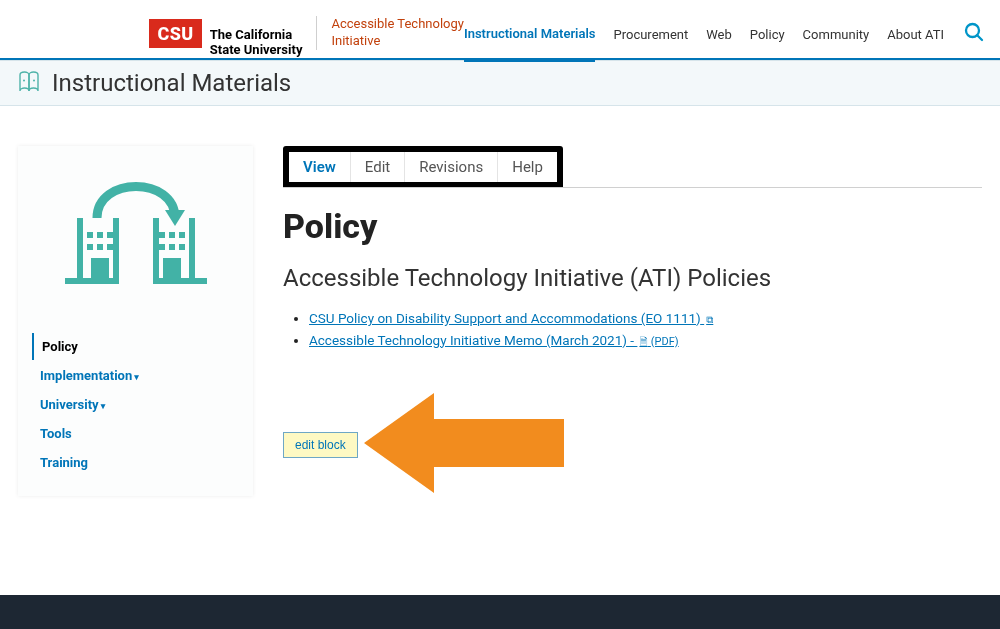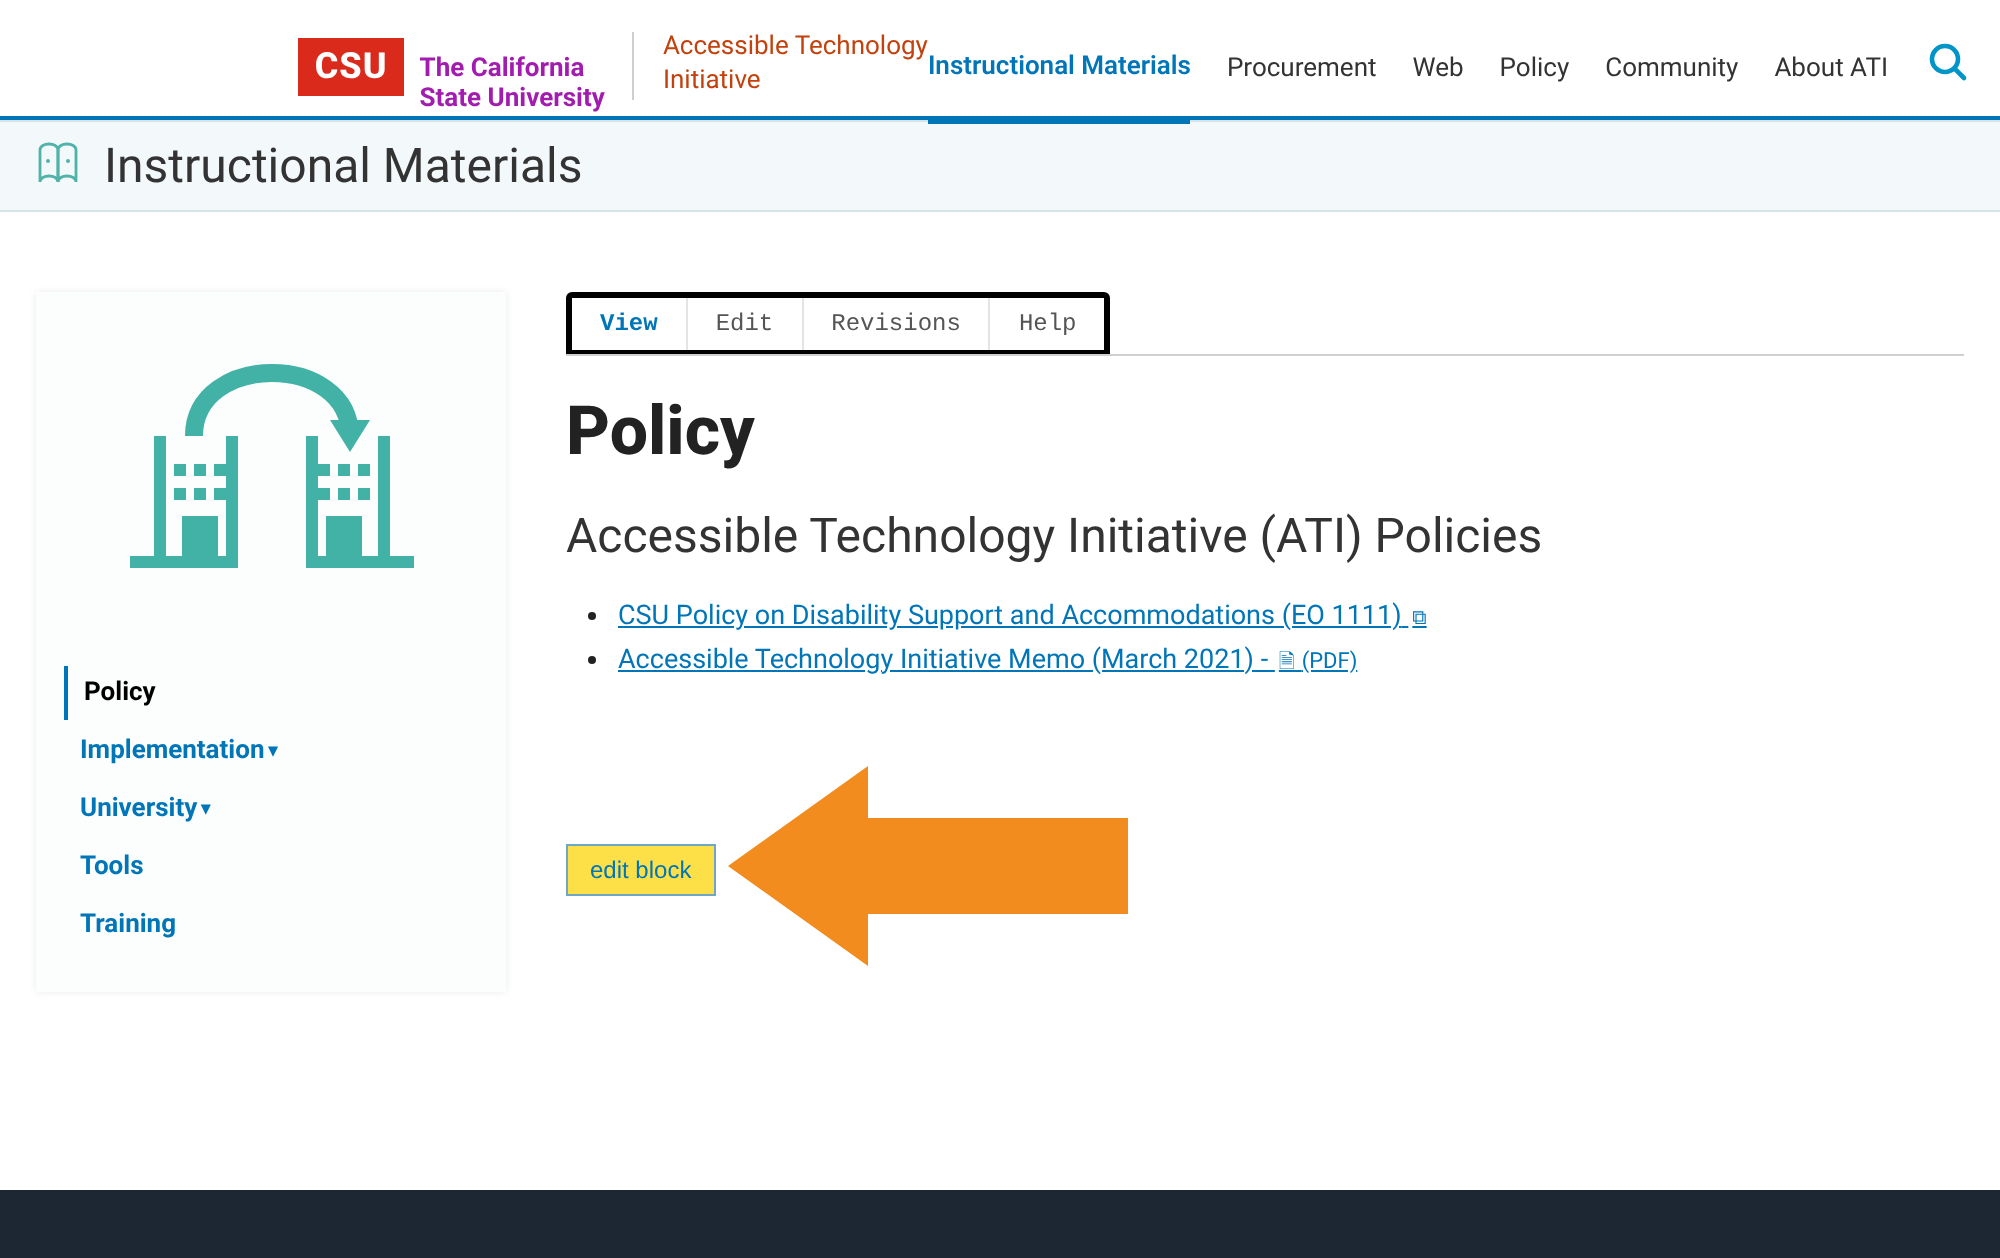--- a/index.html
+++ b/index.html
@@ -3,21 +3,21 @@
 <meta charset="utf-8">
 <style>
   * { box-sizing: border-box; margin: 0; padding: 0; }
   body { font-family: -apple-system, BlinkMacSystemFont, "Segoe UI", Roboto, Helvetica, Arial, sans-serif; color: #222; background: #fff; }
   
   
   .header { display: flex; align-items: center; justify-content: flex-end; padding: 8px 14px 0 14px; height: 60px; border-bottom: 2px solid #0075b8; }
   .header-left { display: flex; align-items: center; gap: 14px; }
   .logo-wrap { display: flex; align-items: center; gap: 8px; }
   .csu-badge { background: #d92a1c; color: #fff; font-weight: 800; font-size: 18px; padding: 4px 8px; letter-spacing: 0.5px; }
-  .csu-label { font-size: 13px; line-height: 1.15; font-weight: 700; color: #a21caf; margin-top: 20px; }
+  .csu-label { font-size: 13px; line-height: 1.15; font-weight: 700; color: #000000; margin-top: 20px; }
   .logo-divider { width: 1px; height: 34px; background: #cfcfcf; }
   .initiative { font-size: 13px; line-height: 1.3; color: #c2410c; }
   
   .top-nav { display: flex; align-items: center; gap: 18px; font-size: 13px; }
   .top-nav a { text-decoration: none; color: #333; padding: 20px 0 18px; display: inline-block; }
   .top-nav a.active { color: #0075b8; font-weight: 600; border-bottom: 3px solid #0075b8; margin-bottom: -2px; }
   .search-icon { color: #0095c8; cursor: pointer; }
   
   
   .title-bar { background: #f3f8fa; border-top: 1px solid #d6e4ea; border-bottom: 1px solid #d6e4ea; padding: 8px 16px; display: flex; align-items: center; gap: 10px; }
@@ -32,36 +32,36 @@
   .sidebar-img { text-align: center; padding: 10px 0 24px; }
   .sidebar-title { font-size: 20px; font-weight: 400; color: #333; border-bottom: 1px solid #e0e0e0; padding-bottom: 10px; margin-bottom: 8px; line-height: 1.25; }
   .side-menu { list-style: none; display: flex; flex-direction: column; gap: 2px; }
   .side-menu li a { display: block; padding: 6px 6px 6px 8px; font-size: 13px; font-weight: 700; color: #0075b8; text-decoration: none; cursor: pointer; }
   .side-menu li.active { border-left: 2px solid #0075b8; }
   .side-menu li.active a { color: #000; font-weight: 700; }
   .caret { font-size: 9px; margin-left: 2px; vertical-align: middle; }
   
   
   .content { flex: 1; min-width: 0; }
-  .tabs { display: flex; border: 3px solid #000000; border-radius: 3px 3px 0 0; font-size: 12px; overflow: hidden; width: fit-content; font-family: Liberation Mono, monospace; }
+  .tabs { display: flex; border: 6px solid #000000; border-radius: 3px 3px 0 0; font-size: 15px; overflow: hidden; width: fit-content; }
   .tabs .tab { padding: 6px 14px; color: #555; cursor: pointer; }
   .tabs .tab.active { color: #0075b8; font-weight: 600; background: #fff; }
   .tabs .tab + .tab { border-left: 1px solid #e4e4e4; }
   .tab-rule { border-bottom: 1px solid #d0d0d0; margin-top: -1px; }
   
   .page-heading { font-size: 34px; font-weight: 800; color: #222; margin: 18px 0 18px; }
   .section-heading { font-size: 24px; font-weight: 400; color: #333; margin-bottom: 16px; }
   
   .policy-list { list-style: disc; padding-left: 26px; font-size: 13.5px; line-height: 1.6; }
   .policy-list a { color: #0075b8; text-decoration: underline; }
   .ext-icon, .file-icon { font-size: 10px; color: #0075b8; margin-left: 2px; }
   .pdf-tag { font-size: 11px; }
   
   .edit-block-row { margin-top: 42px; position: relative; display: flex; align-items: center; }
-  .edit-block-btn { border: 1px solid #6ea7c5; background: #fde047; color: #0075b8; font-size: 12px; padding: 5px 11px; cursor: pointer; }
+  .edit-block-btn { border: 1px solid #6ea7c5; background: #fef9c3; color: #0075b8; font-size: 12px; padding: 5px 11px; cursor: pointer; }
   
   .arrow-annot { margin-left: 6px; }
   
   
   .footer { height: 34px; background: #1d2733; position: fixed; left:0; right:0; bottom:0; }
 </style>
 </head>
 <body>
 
 <div class="header">

